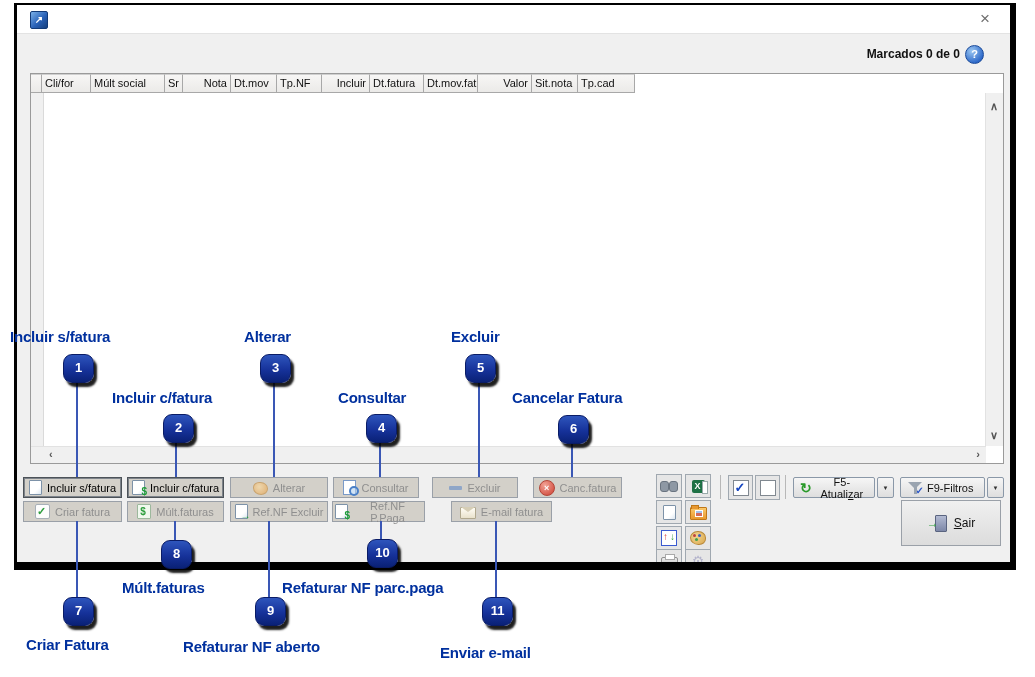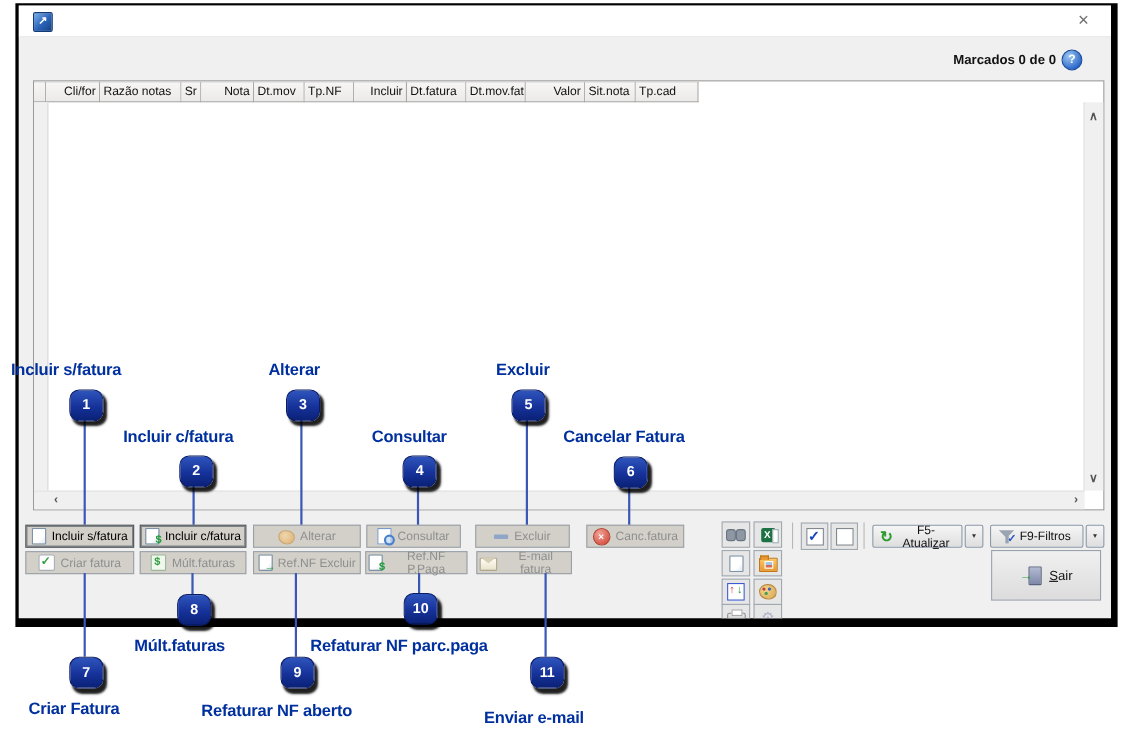--- a/index.html
+++ b/index.html
@@ -122,22 +122,22 @@
       <span class="win-ic"><i style="font-style:normal">↗</i></span>
       <span class="close-x">×</span>
     </div>
 
     <div class="marcados">Marcados 0 de 0</div>
     <span class="help-ic">?</span>
 
     <div class="grid">
       <div class="grid-header">
         <div class="hc" style="width:11px"></div>
-        <div class="hc" style="width:49px;text-align:right">Cli/for</div>
-        <div class="hc" style="width:74px">Razão notas</div>
+        <div class="hc" style="width:49px;">Cli/for</div>
+        <div class="hc" style="width:74px">Múlt social</div>
         <div class="hc" style="width:18px">Sr</div>
         <div class="hc" style="width:48px;text-align:right">Nota</div>
         <div class="hc" style="width:46px">Dt.mov</div>
         <div class="hc" style="width:45px">Tp.NF</div>
         <div class="hc" style="width:48px;text-align:right">Incluir</div>
         <div class="hc" style="width:54px">Dt.fatura</div>
         <div class="hc" style="width:54px">Dt.mov.fat</div>
         <div class="hc" style="width:54px;text-align:right">Valor</div>
         <div class="hc" style="width:46px">Sit.nota</div>
         <div class="hc" style="width:57px">Tp.cad</div>
@@ -201,21 +201,21 @@
           <i class="ov ic-arrow-ov">→</i>
         </span>
       <span>Ref.NF Excluir</span>
     </button>
     <button class="abtn dis" style="left:315px;top:496px;width:93px">
       <span class="ic ic-doc2">
           <i class="ov ic-dollar-ov">$</i>
         </span>
       <span>Ref.NF P.Paga</span>
     </button>
-    <button class="abtn dis" style="left:416px;top:496px;width:87px">
+    <button class="abtn dis" style="left:434px;top:496px;width:101px">
       <span class="ic ic-mail"></span>
       <span>E-mail fatura</span>
     </button>
 
     <div class="tb-sq" style="left:639px;top:469px">
         <span class="ic-binoc"></span>
       </div>
     <div class="tb-sq" style="left:668px;top:469px">
         <span class="ic-excel">
           <i class="ov">X</i>

